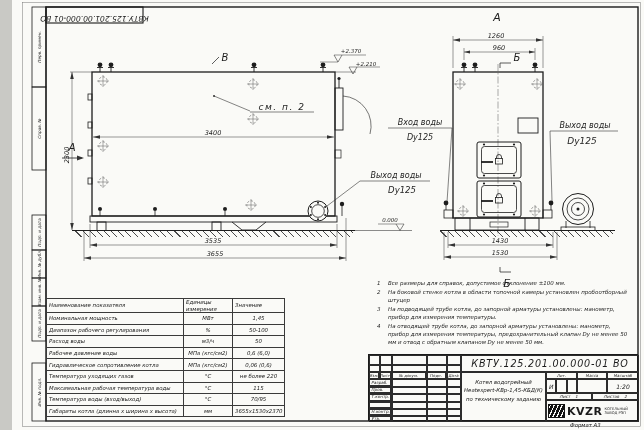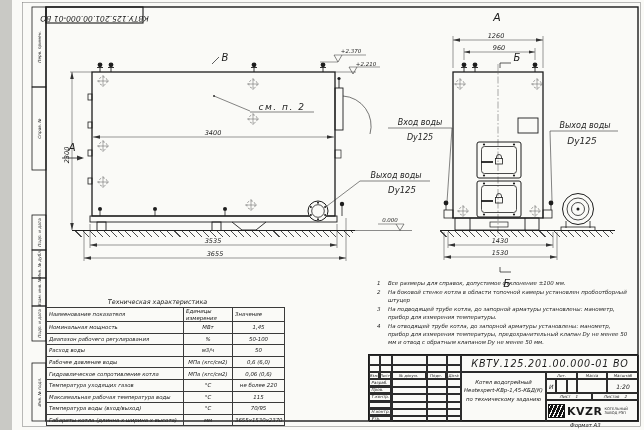--- a/index.html
+++ b/index.html
@@ -310,21 +310,20 @@
       <text x="420" y="139.5" font-size="8">Dy125</text>
       <text x="585" y="128" font-size="8">Выход воды</text>
       <text x="582" y="143.5" font-size="9">Dy125</text>
     </g>
   </svg>
 
   <div class="hatch" style="left:75px;top:231px;width:278px;"></div>
   <div class="hatch" style="left:440px;top:231px;width:173px;"></div>
 
   <div class="abs tech">
-    <div class="ttl">Техническая характеристика</div>
     <table class="tt">
       <tbody>
           <tr>
         <th style="width:132px;">Наименование показателя</th>
         <th class="c" style="width:44px;">Единицы измерения</th>
         <th class="c" style="width:47px;">Значение</th>
       </tr>
       <tr>
             <td>Номинальная мощность</td>
             <td class="c">МВт</td>

